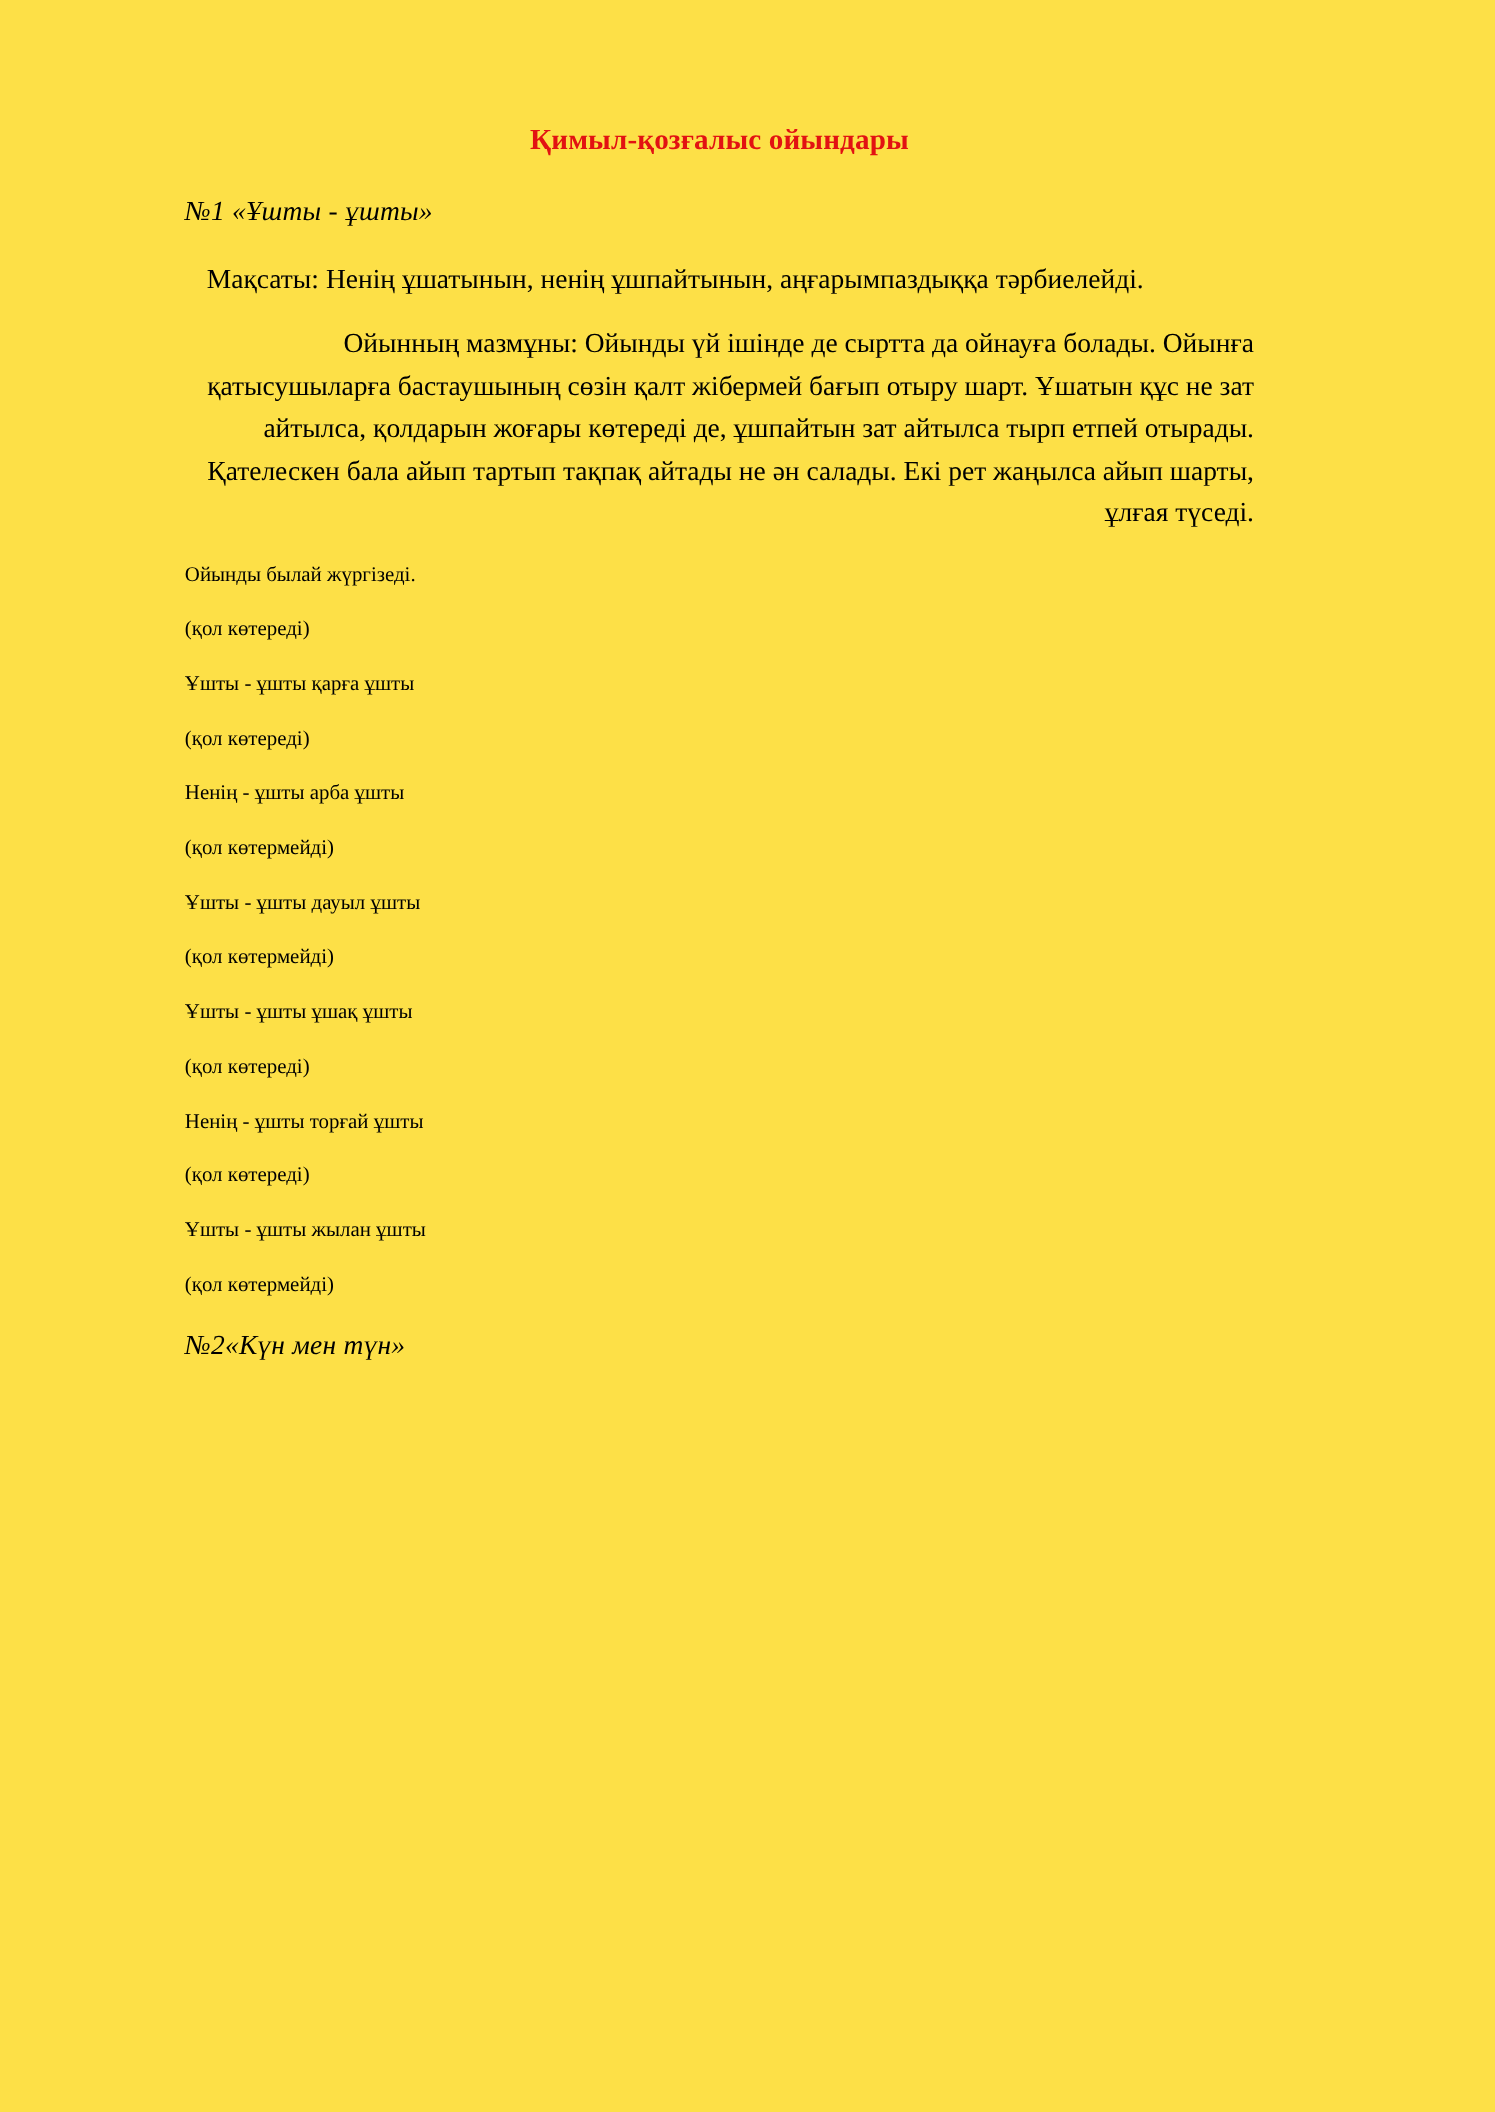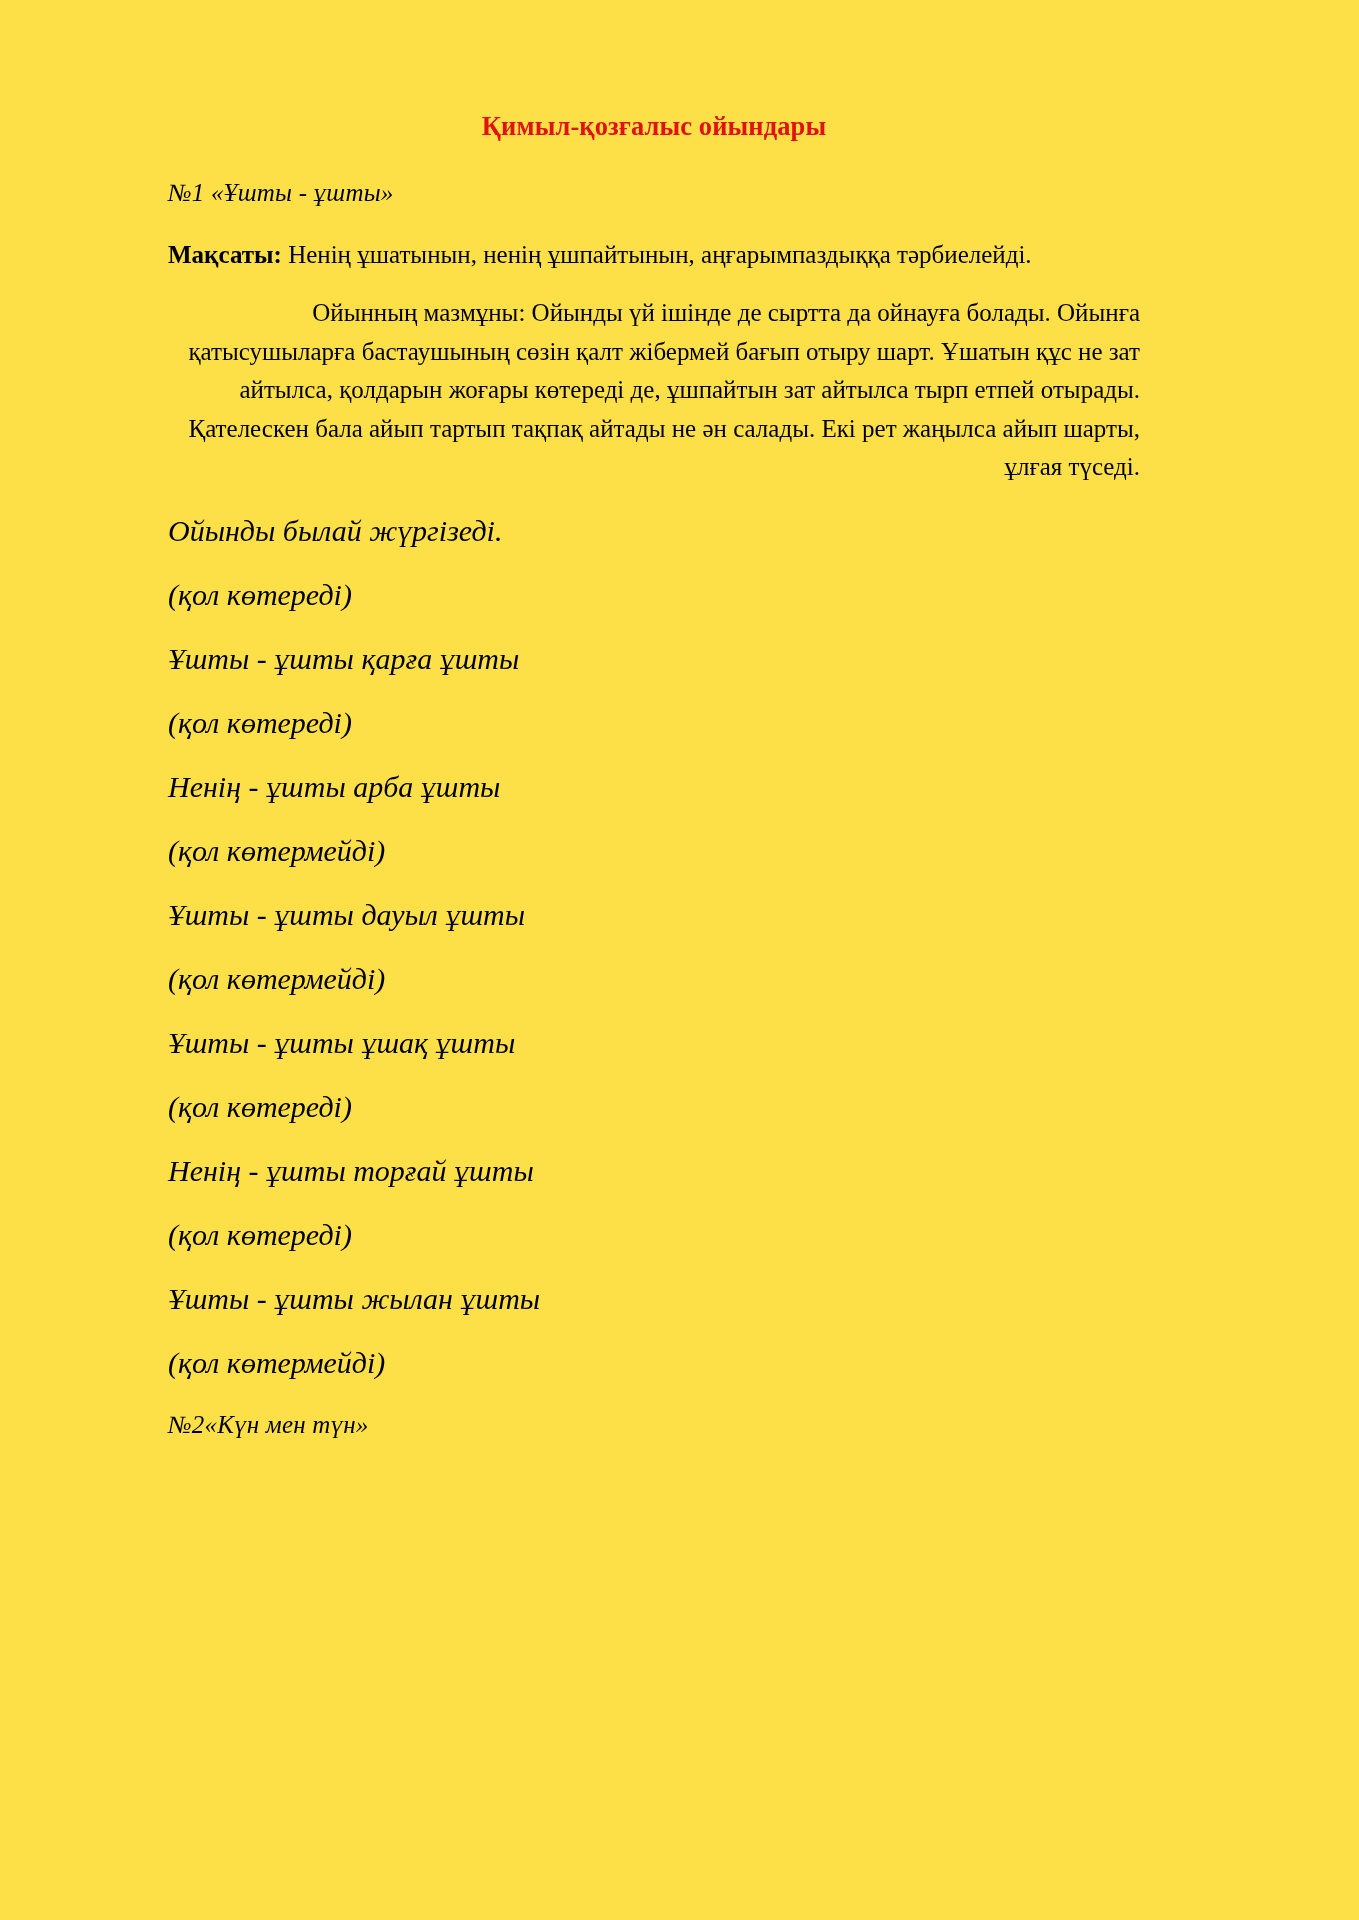--- a/index.html
+++ b/index.html
@@ -46,35 +46,35 @@
     letter-spacing: 0.2px;
   }
 
   .para {
     font-size: 25px;
     line-height: 1.5;
     margin: 0 0 21px 0;
     text-align: left;
   }
   .para .lead {
-    font-weight: bold;
+    font-weight: normal;
+    margin-left: 20px;
   }
 
   .para-block {
     font-size: 25px;
     line-height: 1.54;
     margin: 0 0 24px 0;
     text-align: right;
   }
 
   .line {
-    font-size: 30px;
+    font-size: 19px;
     line-height: 1.3;
     margin: 0 0 25px 0;
-    font-style: italic;
   }
 
   .line-last {
     margin-bottom: 27px;
   }
 
   .closing {
     font-size: 25px;
     line-height: 1.35;
     margin: 0 0 26px 0;

